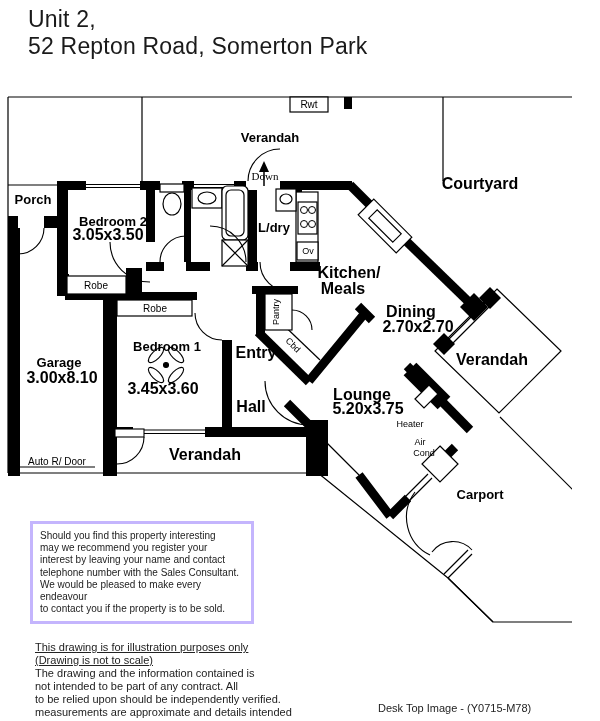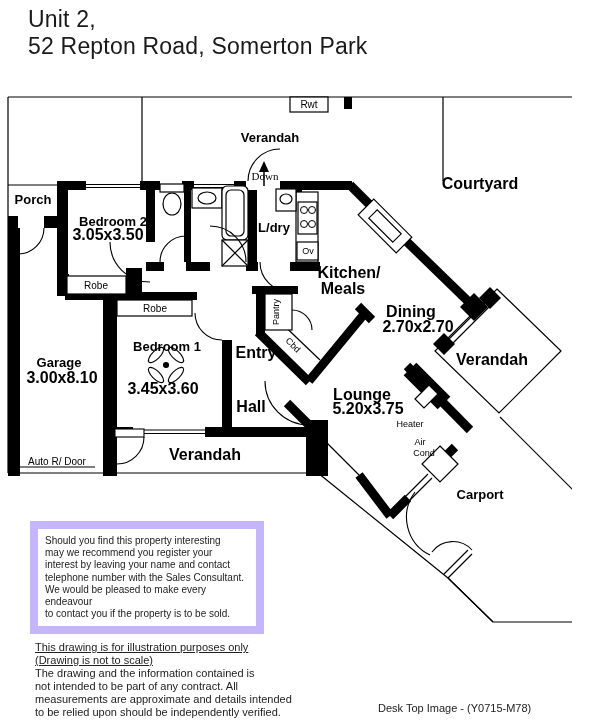--- a/index.html
+++ b/index.html
@@ -8,21 +8,21 @@
   .ttl{position:absolute;left:28px;font-size:23px;line-height:27px;letter-spacing:.2px;color:#1a1a1a;white-space:nowrap;}
   svg{position:absolute;left:0;top:0;}
   .lbl{position:absolute;transform:translate(-50%,-50%);font-weight:bold;font-size:16px;
        white-space:nowrap;color:#000;}
   .lbl.b13{font-size:13px;}
   .lbl.sm{font-weight:normal;font-size:10px;}
   .lbl.xs{font-weight:normal;font-size:9px;}
   .lbl.serif{font-family:"Liberation Serif",serif;font-weight:normal;font-size:11px;}
   .lbl.rotccw{transform:translate(-50%,-50%) rotate(-90deg);}
   .lbl.rot45{transform:translate(-50%,-50%) rotate(45deg);}
-  #notice{position:absolute;left:30px;top:521px;width:204px;border:8px solid #c4b5fd;
+  #notice{position:absolute;left:30px;top:521px;width:204px;border:3px solid #c4b5fd;
           padding:6px 7px;font-size:10px;line-height:12.2px;color:#222;}
   .foot{position:absolute;font-size:11px;line-height:13px;color:#222;}
   .u{text-decoration:underline;}
 </style>
 </head>
 <body>
 <div id="page">
 
 <div class="ttl" style="top:6px;">Unit 2,</div>
 <div class="ttl" style="top:33px;">52 Repton Road, Somerton Park</div>
@@ -209,20 +209,20 @@
   <div>telephone number with the Sales Consultant.</div>
   <div>We would be pleased to make every endeavour</div>
   <div>to contact you if the property is to be sold.</div>
 </div>
 
 <div class="foot" style="left:35px;top:641px;">
   <div class="u">This drawing is for illustration purposes only</div>
   <div class="u">(Drawing is not to scale)</div>
   <div>The drawing and the information contained is</div>
   <div>not intended to be part of any contract.  All</div>
+  <div>to be relied upon should be independently verified.</div>
   <div>measurements are approximate and details intended</div>
-  <div>to be relied upon should be independently verified.</div>
 </div>
 
 
 <div class="foot" style="left:378px;top:702px;">Desk Top Image - (Y0715-M78)</div>
 
 </div>
 
 </body></html>

